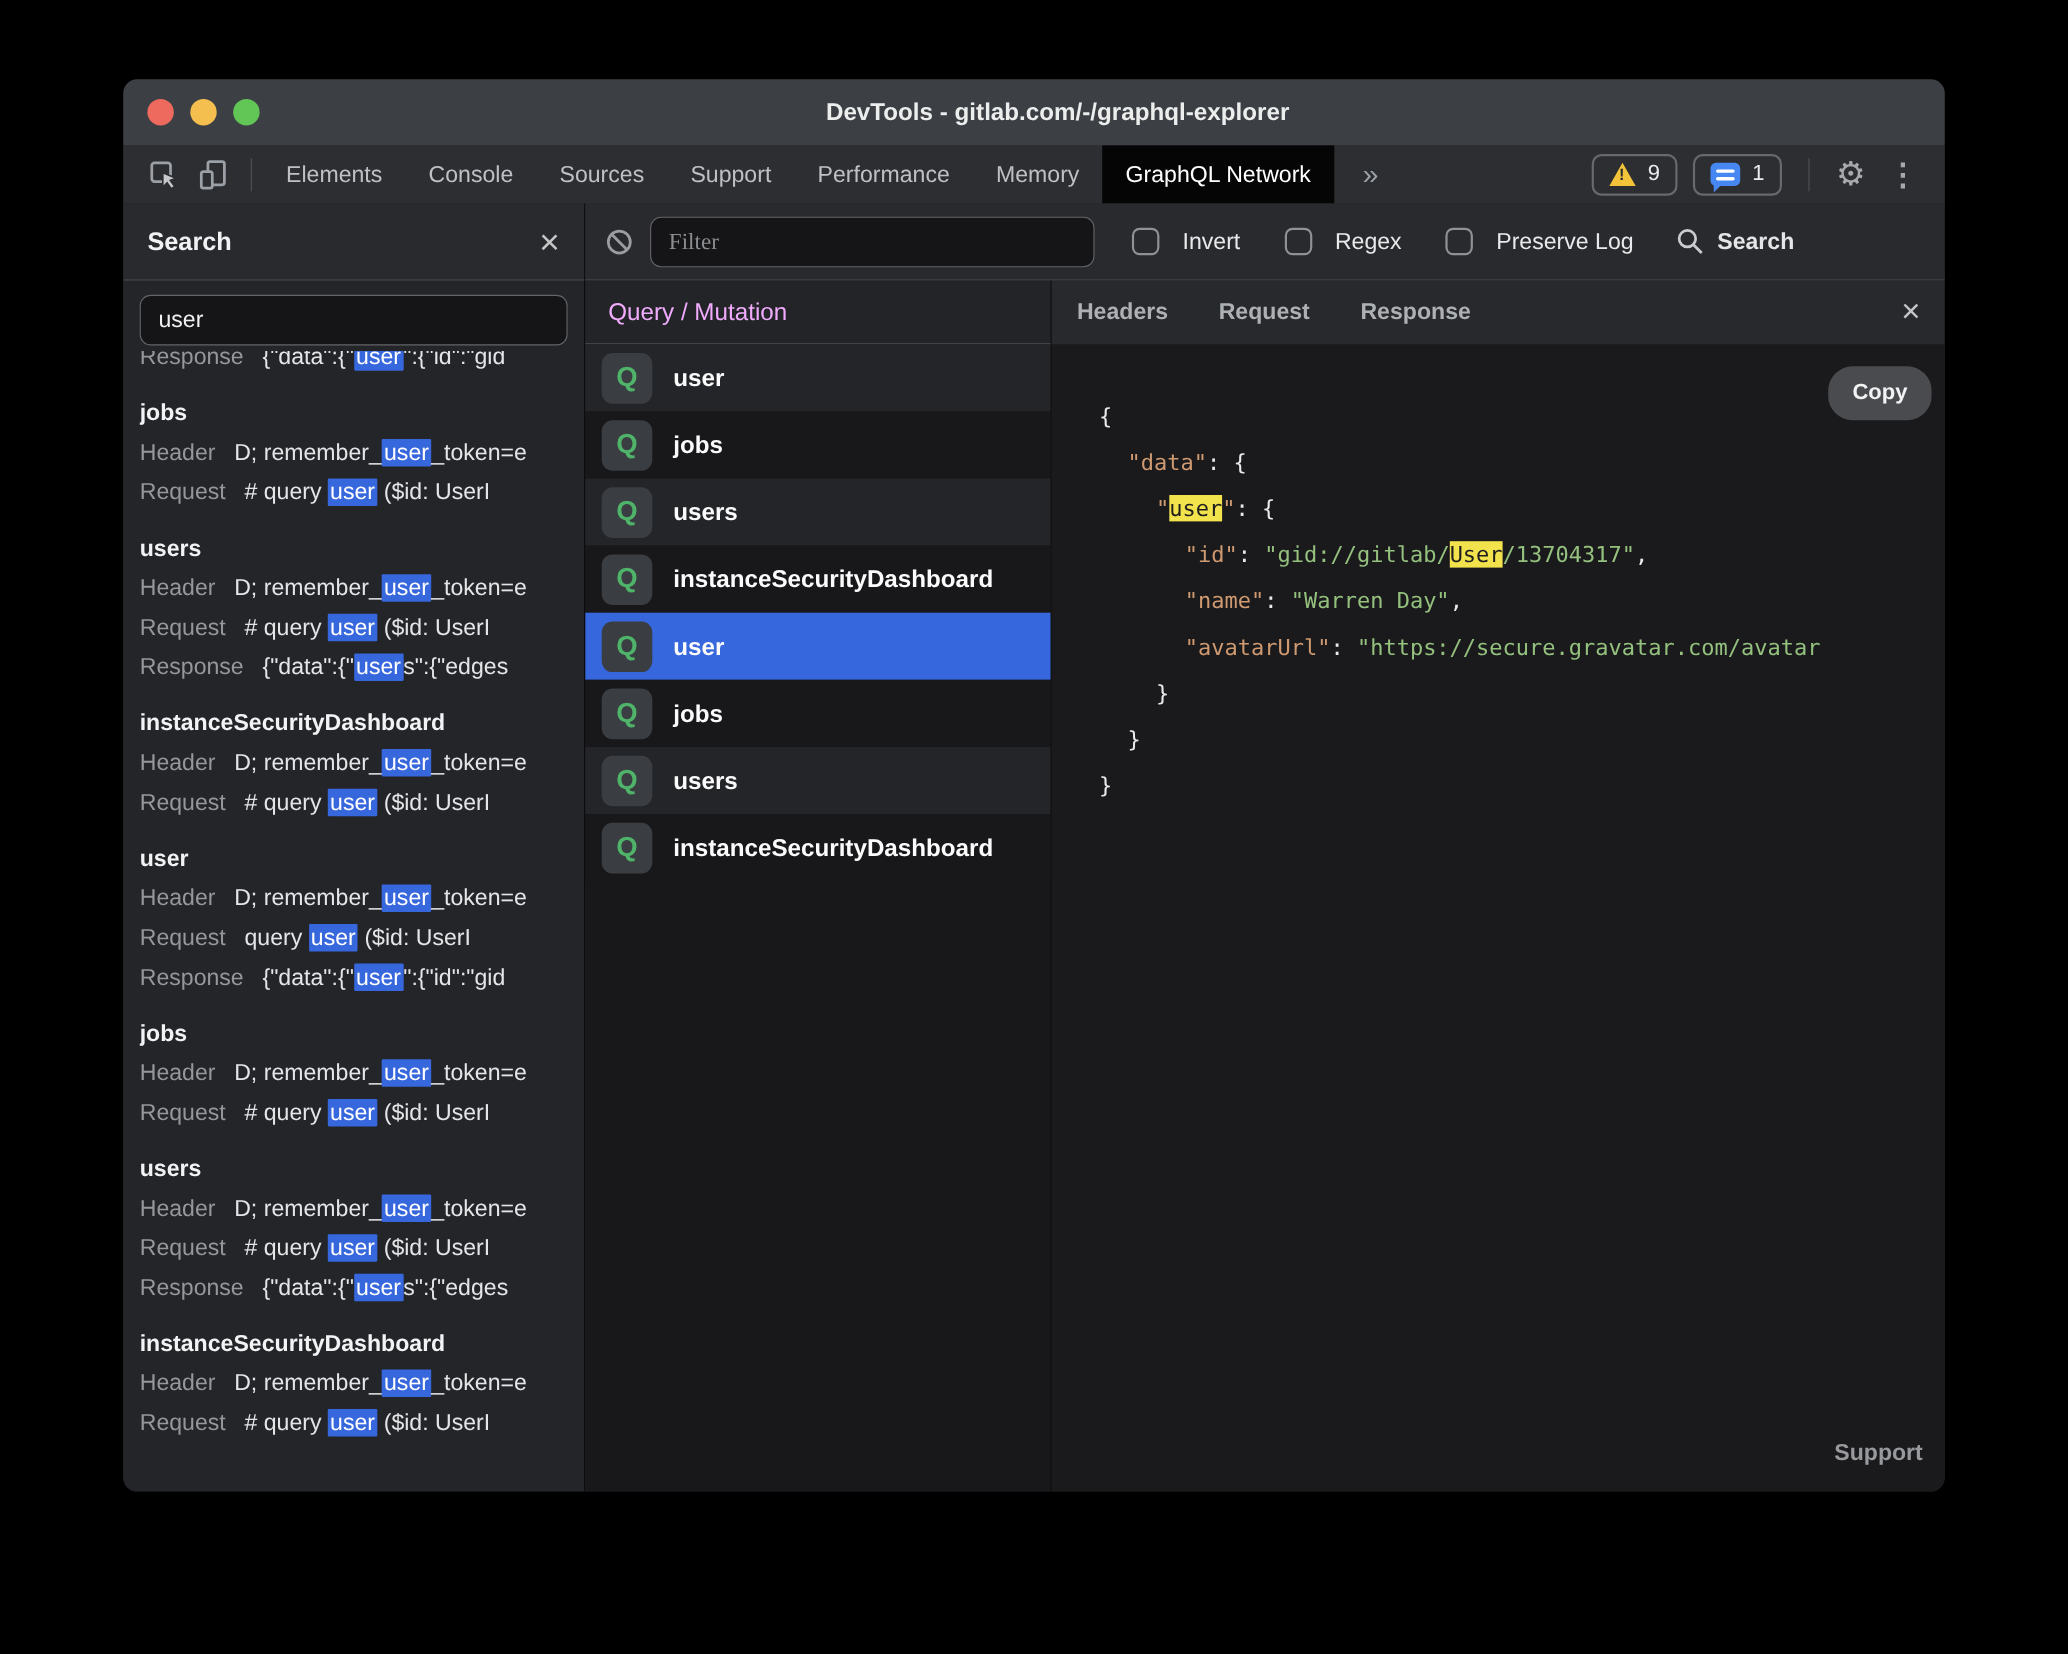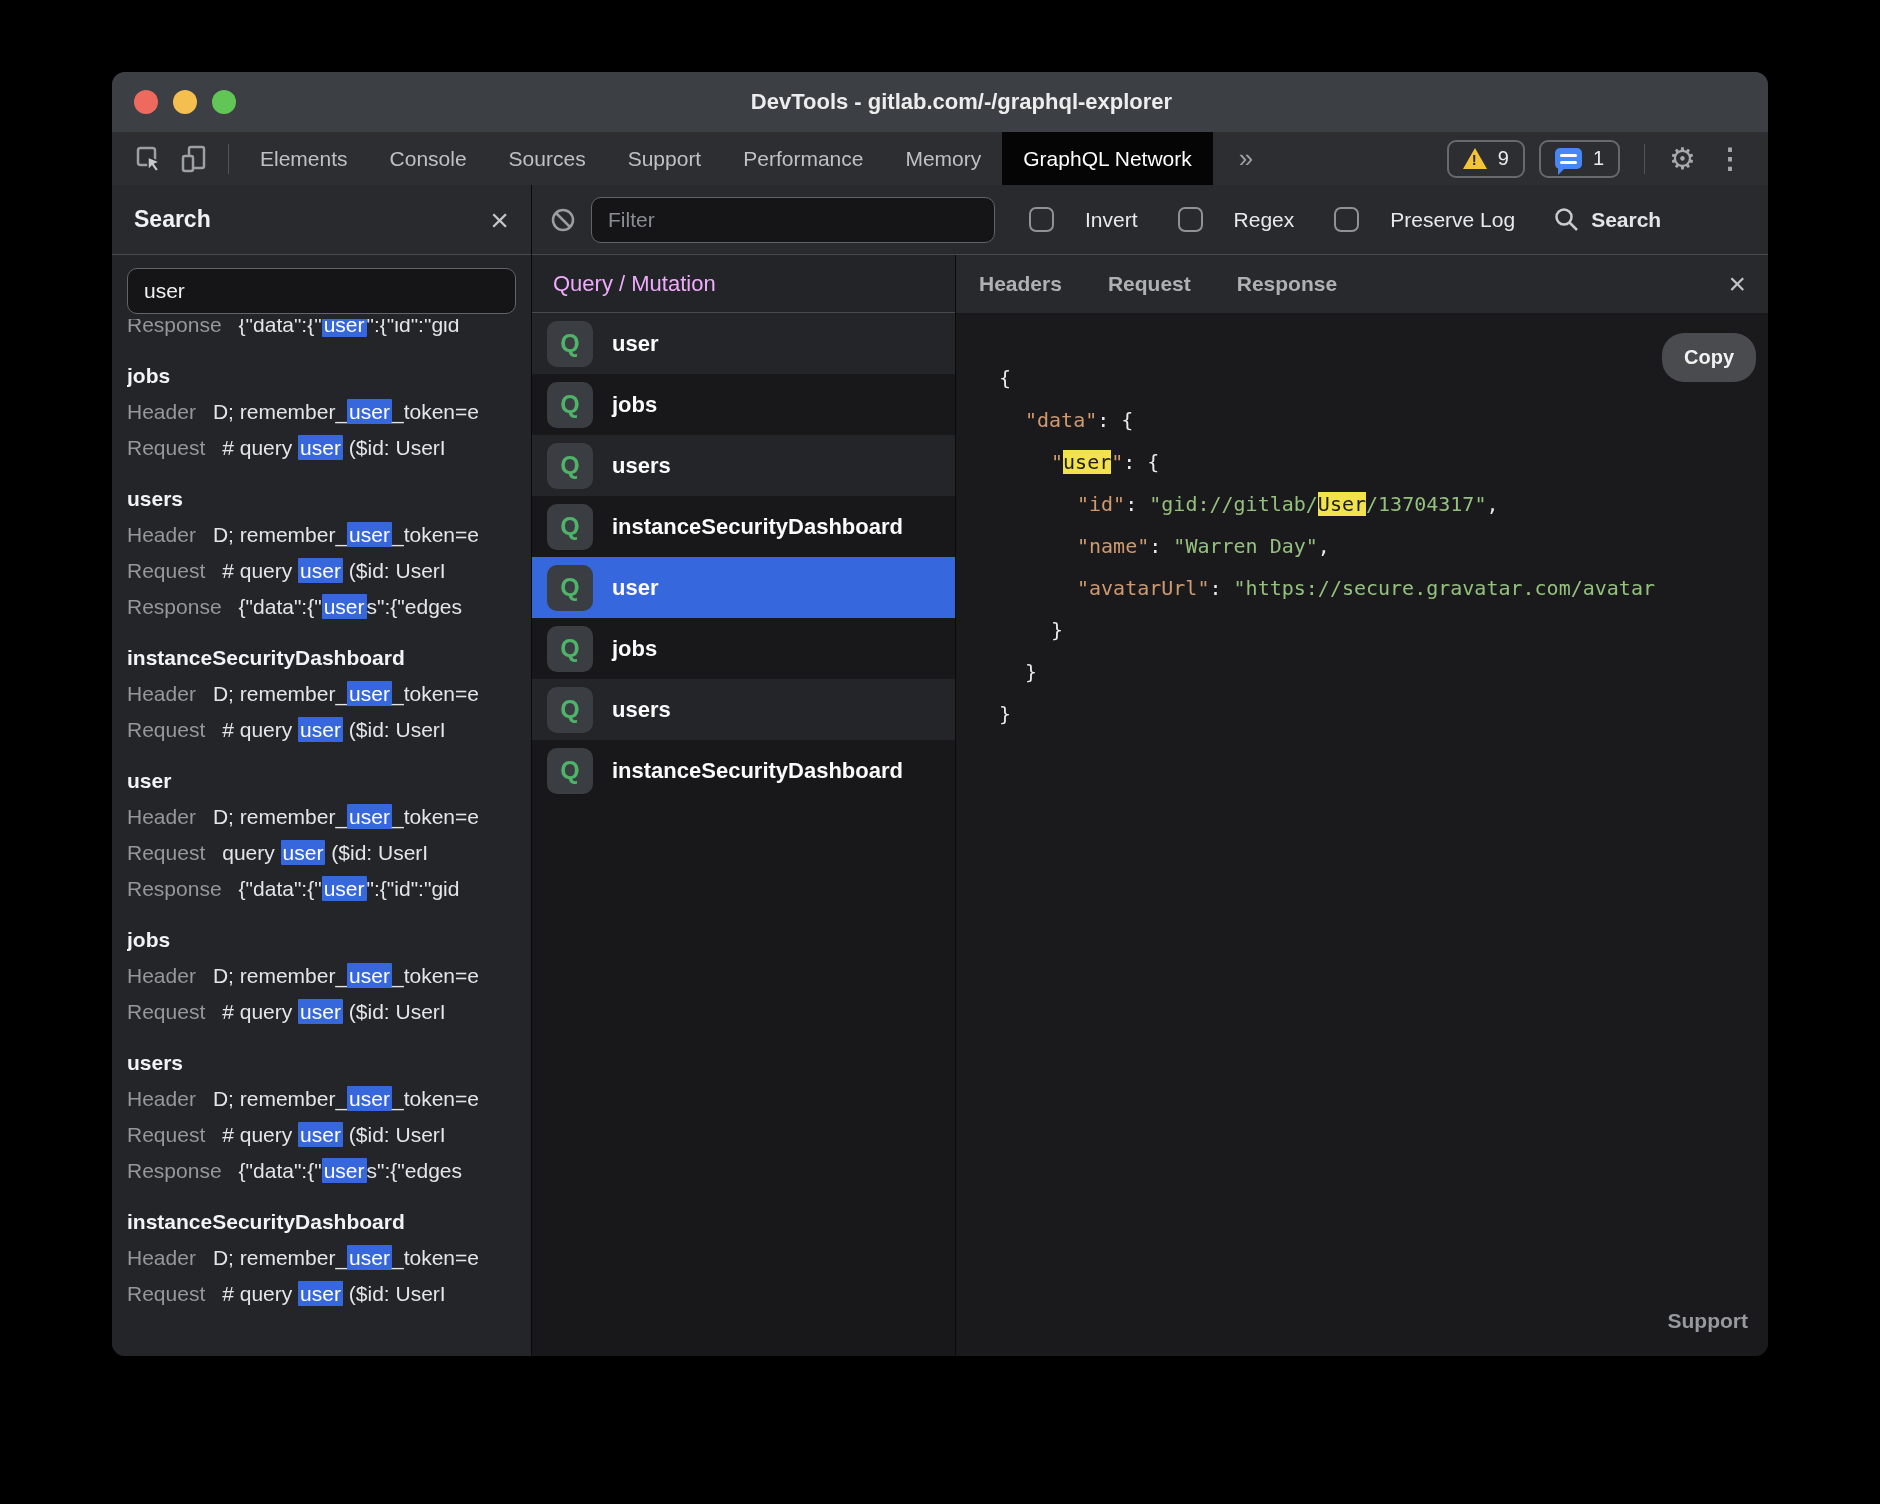--- a/index.html
+++ b/index.html
@@ -40,24 +40,24 @@
 .partial{height:24px;overflow:hidden;}
 .partial .rline{margin-top:-12px;}
 .rsec{margin-top:15px;}
 .sname{font-weight:bold;color:#f2f3f4;line-height:36px;font-size:21px;}
 .rline{line-height:36px;color:#e4e5e7;}
 .rlabel{color:#95979a;margin-right:17px;}
 .hl{background:var(--accent);color:#fff;padding:1px 2px;border-radius:1px;}
 .rightcol{flex:1;display:flex;flex-direction:column;}
 .filterbar{height:70px;background:#292a2d;border-bottom:1px solid #494a4d;display:flex;align-items:center;padding:0 17px;flex:none;}
 .noentry{display:flex;margin-right:14px;}
-.filter-input{width:404px;height:46px;background:#151518;border:1.5px solid #626468;border-radius:10px;color:#e8e8e8;font-size:21px;padding:0 16px;font-family:Liberation Sans, sans-serif;outline:none;}
+.filter-input{width:404px;height:46px;background:#151518;border:1.5px solid #626468;border-radius:10px;color:#e8e8e8;font-size:21px;padding:0 16px;font-family:Liberation Serif, serif;outline:none;}
 .filter-input::placeholder{color:#8b8d91;}
 .cbs{display:flex;gap:40px;margin-left:34px;}
-.cb{display:flex;align-items:center;gap:31px;}
+.cb{display:flex;align-items:center;gap:21px;}
 .cbbox{width:25px;height:25px;border:2.5px solid #8f9194;border-radius:7px;background:transparent;flex:none;}
 .cblabel{font-size:21px;color:#e8e9ea;}
 .searchctl{display:flex;align-items:center;gap:10px;margin-left:38px;}
 .searchctl .sclabel{font-size:21px;font-weight:600;color:#e4e5e7;}
 .columns{flex:1;display:flex;overflow:hidden;}
 .query-panel{width:424px;background:#18181b;border-right:1px solid #0a0a0a;display:flex;flex-direction:column;}
 .query-head{height:58px;background:#232427;border-bottom:1px solid #494a4d;display:flex;align-items:center;padding:0 21px;font-size:22px;font-weight:normal;color:#f0abfc;flex:none;}
 .qrow{height:61px;display:flex;align-items:center;gap:19px;padding-left:15px;flex:none;}
 .qrow.light{background:#242528;}
 .qrow.dark{background:#18181b;}

